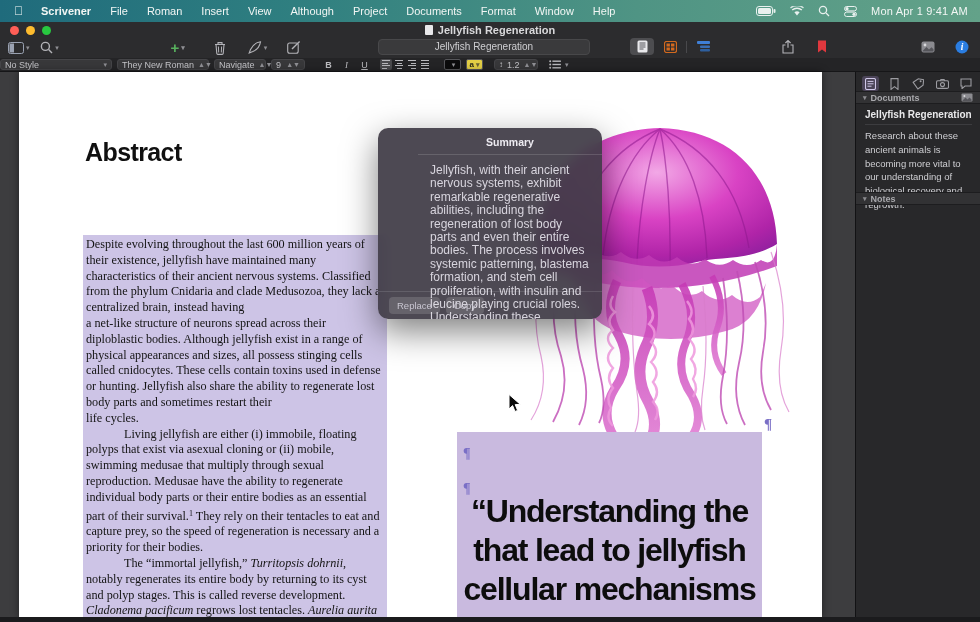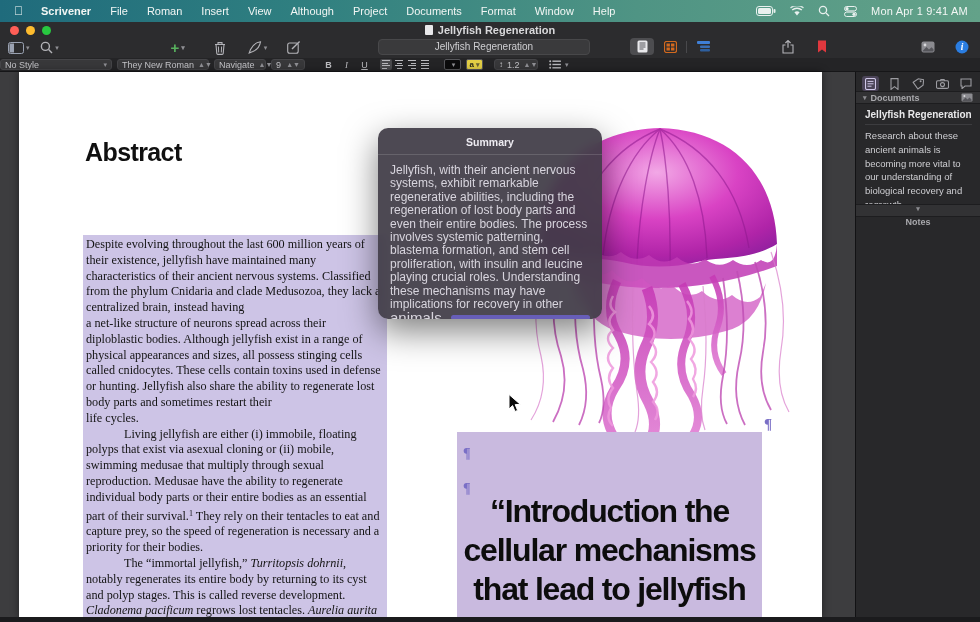--- a/index.html
+++ b/index.html
@@ -117,30 +117,30 @@
   .insp-icons { position:absolute; left:0; top:3px; width:100%; height:17px; display:flex;
     justify-content:center; gap:7px; align-items:center; }
   .insp-icons .ico { width:17px; height:15px; border-radius:3px; display:flex;
     align-items:center; justify-content:center; }
   .insp-icons .sel { background:#4b4458; }
   .sec-hd { position:absolute; left:0; width:100%; height:13px; background:#323234;
     border-top:1px solid #1d1d1f; border-bottom:1px solid #1d1d1f;
     display:flex; align-items:center; font-size:9px; font-weight:bold; color:#a9a9ad;
     padding:0 7px; gap:4px; }
   .sec-hd .cv { font-size:7px; color:#8c8c90; }
-  .hd-syn { top:19px; } .hd-notes { top:132px;flex-direction:column; }
+  .hd-syn { top:19px; } .hd-notes { top:120px; }
   .card-title { position:absolute; left:9px; top:37px; font-size:10px; font-weight:bold; color:#e8e8ea; }
   .card-div { position:absolute; left:9px; top:52px; width:107px; height:1px; background:#3c3c3f; }
   .syn-text { position:absolute; left:9px; top:57px; width:108px; font-size:9.5px;
     line-height:13.8px; color:#cfcfd3; }
   .photo-ic { margin-left:auto; }
 
   
   .cursor { position:absolute; left:508px; top:394px; z-index:60; }
-  .popup-wrap { z-index:50; }
+  .popup-wrap { z-index:50;padding-left:40px; }
   svg { display:block; }
 </style>
 </head>
 <body>
 
 <div class="screen">
 
   <div class="menubar">
     <span class="apple"></span>
     <div class="menus">
@@ -435,23 +435,23 @@
             <path d="M206 170 q6 60 0 102 q-4 26 2 42"></path>
           </g>
         </svg>
 
         <span class="pilcrow pq-tr">¶</span>
 
         <div class="quoteblock">
           <span class="pilcrow pq1">¶</span>
           <span class="pilcrow pq2">¶</span>
           <div class="quotetext">
-            <div>“Introduction the</div>
+            <div>“Understanding the</div>
+            <div>that lead to jellyfish</div>
             <div>cellular mechanisms</div>
-            <div>that lead to jellyfish</div>
           </div>
         </div>
 
       </div>
     </div>
 
     <div class="inspector">
       <div class="insp-icons">
         <span class="ico sel">
           <svg width="11" height="12" viewBox="0 0 11 12">
@@ -516,20 +516,24 @@
     <div class="div"></div>
     <div class="bod">Jellyfish, with their ancient nervous systems, exhibit remarkable regenerative abilities, including the regeneration of lost body parts and even their entire bodies. The process involves systemic patterning, blastema formation, and stem cell proliferation, with insulin and leucine playing crucial roles. Understanding these mechanisms may have implications for recovery in other</div>
     <div class="tailrow">
       <span style="font-size:15px">animals.</span>
       <span class="skel inline"></span>
     </div>
     <div class="bars">
       <div class="skel b2"></div>
       <div class="skel b3"></div>
     </div>
+    <div class="btnrow">
+      <button>Replace</button>
+      <button>Copy</button>
+    </div>
   </div>
 
   <div class="cursor">
     <svg width="14" height="20" viewBox="0 0 14 20">
         <path d="M1 0.5 L1 15 L4.6 11.6 L7 17.5 L9.6 16.4 L7.2 10.6 L12.4 10.4 Z" fill="#0a0a0a" stroke="#ffffff" stroke-width="1"></path>
       </svg>
   </div>
 
 </div>
 

